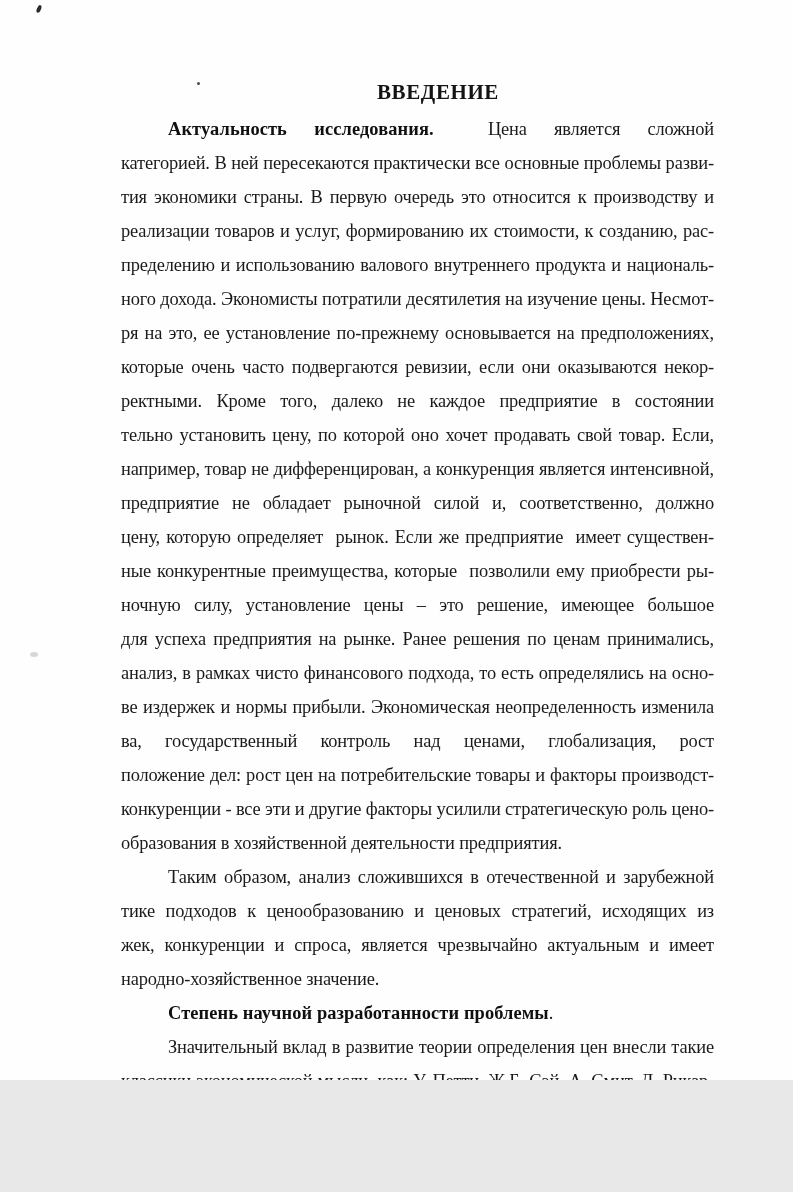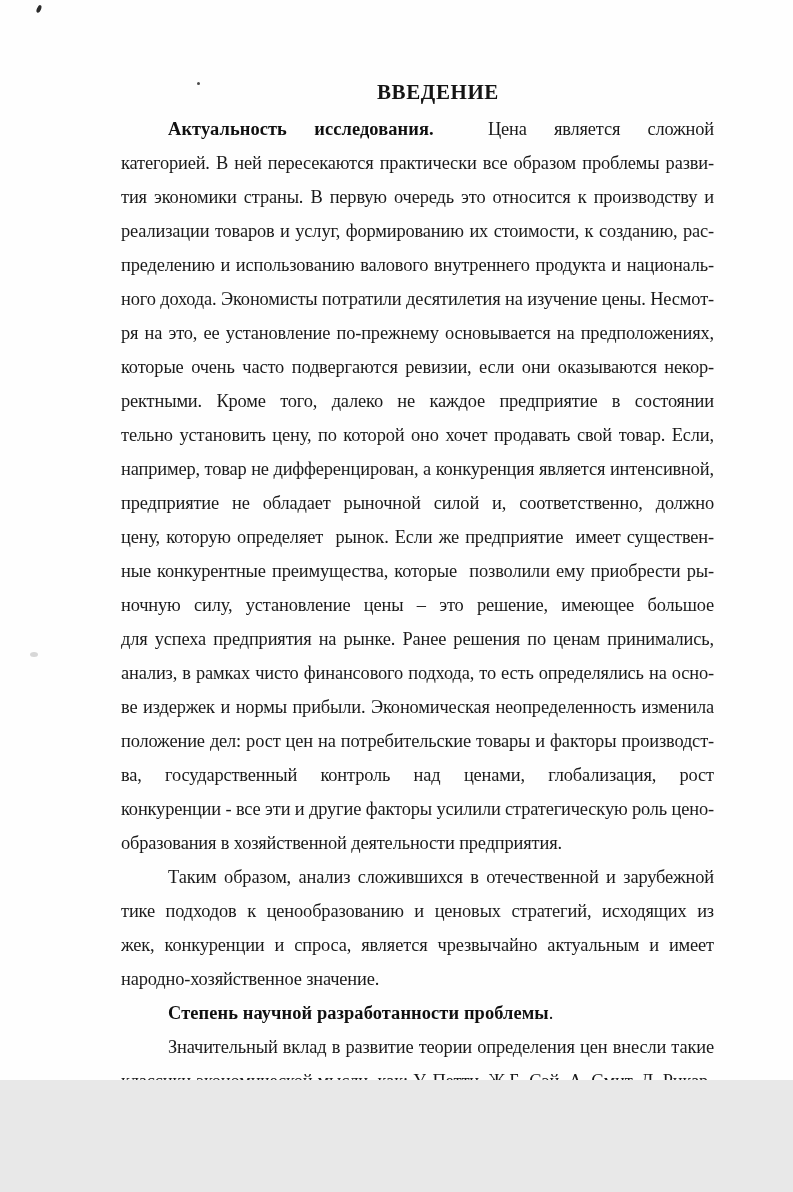--- a/index.html
+++ b/index.html
@@ -88,39 +88,39 @@
 
   <span class="speck speck-1"></span>
   <span class="speck speck-2"></span>
   <span class="speck speck-3"></span>
 
   <div class="text-block">
     <div class="doc-title">ВВЕДЕНИЕ</div>
     <div id="blocks">
         <div>
           <div class="line indent"><span class="seg-bold">Актуальность исследования.</span><span class="seg">&nbsp; Цена является сложной экономической</span></div>
-          <div class="line"><span class="seg">категорией. В ней пересекаются практически все образом проблемы разви-</span></div>
+          <div class="line"><span class="seg">категорией. В ней пересекаются практически все основные проблемы разви-</span></div>
           <div class="line"><span class="seg">тия экономики страны. В первую очередь это относится к производству и</span></div>
           <div class="line"><span class="seg">реализации товаров и услуг, формированию их стоимости, к созданию, рас-</span></div>
           <div class="line"><span class="seg">пределению и использованию валового внутреннего продукта и националь-</span></div>
           <div class="line"><span class="seg">ного дохода. Экономисты потратили десятилетия на изучение цены. Несмот-</span></div>
           <div class="line"><span class="seg">ря на это, ее установление по-прежнему основывается на предположениях,</span></div>
           <div class="line"><span class="seg">которые очень часто подвергаются ревизии, если они оказываются некор-</span></div>
           <div class="line"><span class="seg">ректными. Кроме того, далеко не каждое предприятие в состоянии самостоя-</span></div>
           <div class="line"><span class="seg">тельно установить цену, по которой оно хочет продавать свой товар. Если,</span></div>
           <div class="line"><span class="seg">например, товар не дифференцирован, а конкуренция является интенсивной,</span></div>
           <div class="line"><span class="seg">предприятие не обладает рыночной силой и, соответственно, должно принять</span></div>
           <div class="line"><span class="seg">цену, которую определяет &nbsp;рынок. Если же предприятие &nbsp;имеет существен-</span></div>
           <div class="line"><span class="seg">ные конкурентные преимущества, которые &nbsp;позволили ему приобрести ры-</span></div>
           <div class="line"><span class="seg">ночную силу, установление цены – это решение, имеющее большое значение</span></div>
           <div class="line"><span class="seg">для успеха предприятия на рынке. Ранее решения по ценам принимались, как</span></div>
           <div class="line"><span class="seg">анализ, в рамках чисто финансового подхода, то есть определялись на осно-</span></div>
           <div class="line"><span class="seg">ве издержек и нормы прибыли. Экономическая неопределенность изменила</span></div>
+          <div class="line"><span class="seg">ва, государственный контроль над ценами, глобализация, рост интенсивности</span></div>
           <div class="line"><span class="seg">положение дел: рост цен на потребительские товары и факторы производст-</span></div>
-          <div class="line"><span class="seg">ва, государственный контроль над ценами, глобализация, рост интенсивности</span></div>
           <div class="line"><span class="seg">конкуренции - все эти и другие факторы усилили стратегическую роль цено-</span></div>
           <div class="line endline"><span class="seg">образования в хозяйственной деятельности предприятия.</span></div>
         </div>
         <div>
           <div class="line indent"><span class="seg">Таким образом, анализ сложившихся в отечественной и зарубежной прак-</span></div>
           <div class="line"><span class="seg">тике подходов к ценообразованию и ценовых стратегий, исходящих из издер-</span></div>
           <div class="line"><span class="seg">жек, конкуренции и спроса, является чрезвычайно актуальным и имеет важное</span></div>
           <div class="line endline"><span class="seg">народно-хозяйственное значение.</span></div>
         </div>
         <div>

